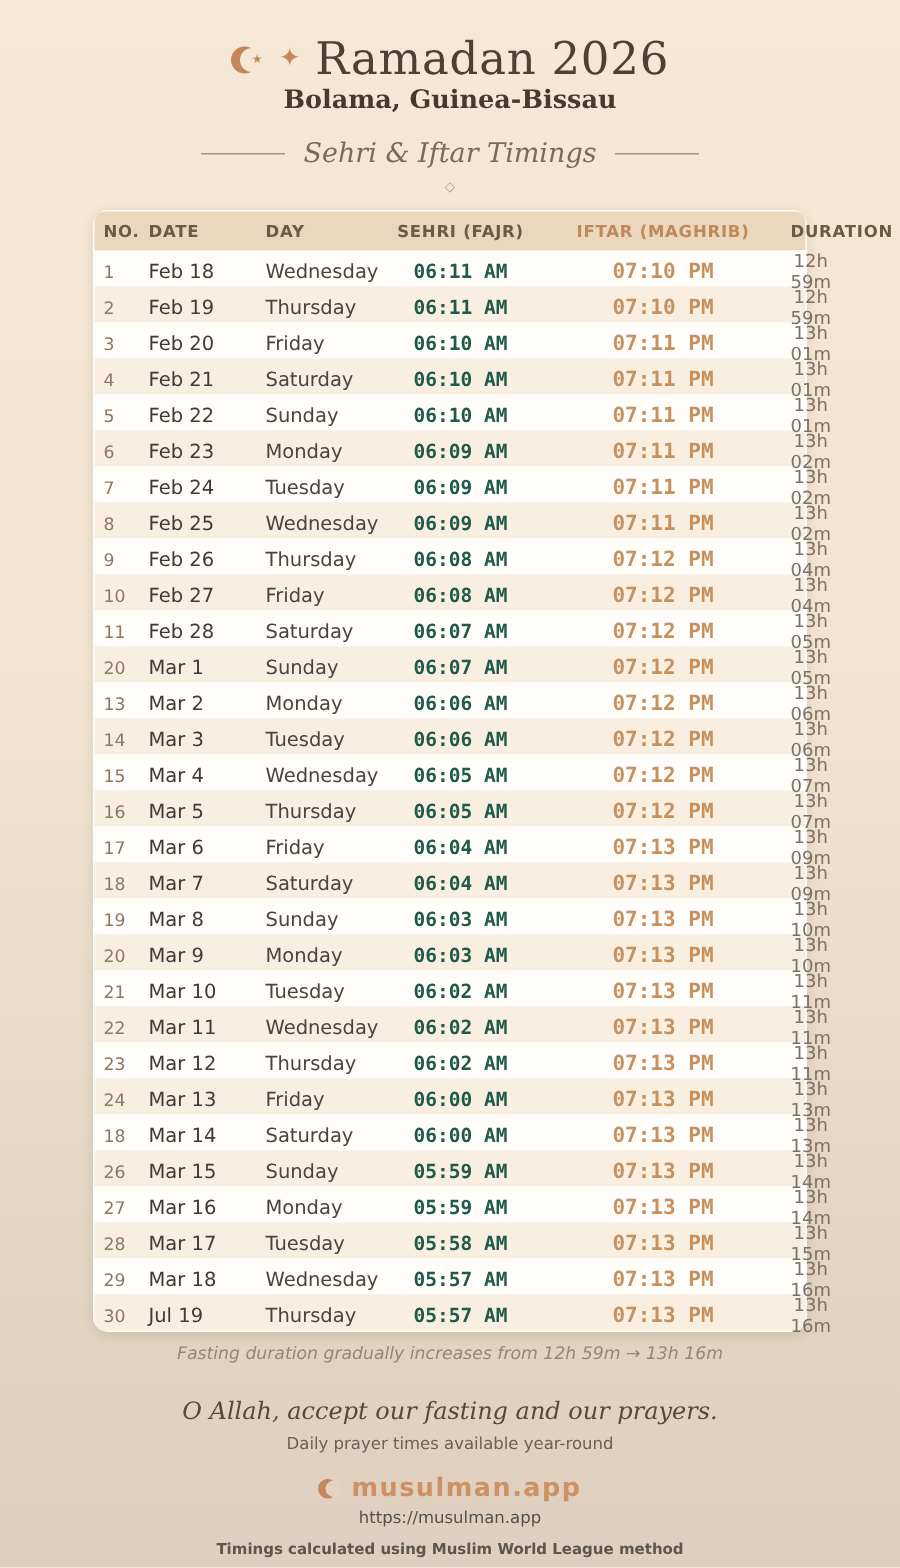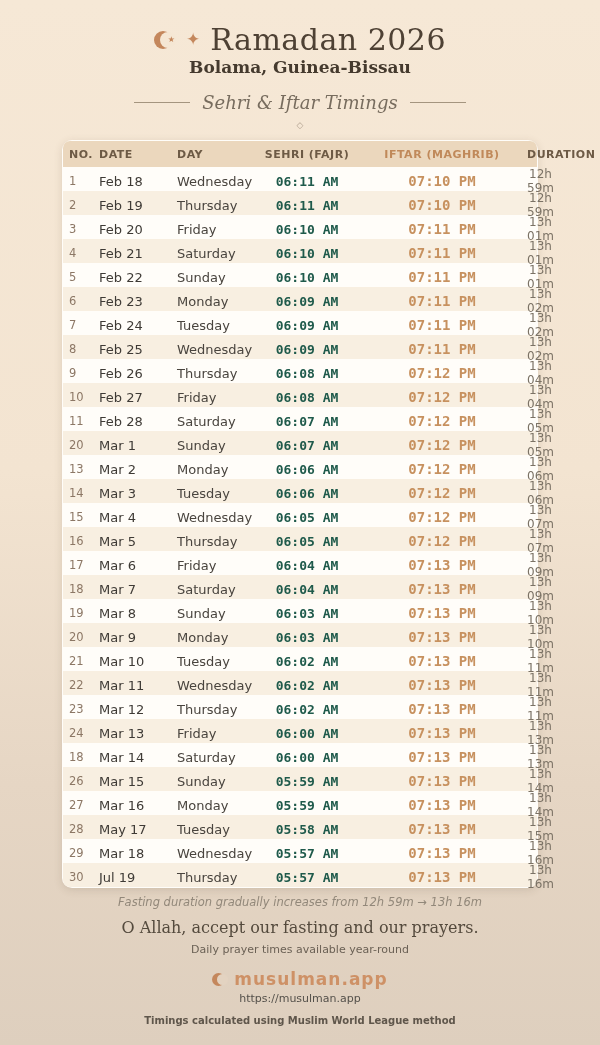--- a/index.html
+++ b/index.html
@@ -50,22 +50,22 @@
   .c-day { color:#49443e; }
   .c-sehri { font-family:"DejaVu Sans Mono","Liberation Mono",monospace;
     font-weight:bold; color:#1f5a4b; text-align:center; font-size:13px; }
   .c-iftar { font-family:"DejaVu Sans Mono","Liberation Mono",monospace;
     font-weight:bold; color:#c7915f; text-align:center; font-size:14px; }
   .c-dur { color:#7b7265; text-align:center; font-size:12px; }
 
   
   .footer { text-align:center; }
   .fast-note { font-style:italic; font-size:11.5px; color:#92887a; margin-top:7px; }
-  .dua { font-family:"DejaVu Serif","Liberation Serif",serif; 
-    font-size:16px; color:#544a3d; margin-top:9px; }
+  .dua { font-family:"DejaVu Serif","Liberation Serif",serif; font-style:italic;
+    font-size:16px; color:#544a3d; margin-top:22px; }
   .tagline { font-size:11px; color:#6b6155; margin-top:6px; }
   .brand-row { display:flex; justify-content:center; align-items:center; gap:7px; margin-top:13px; }
   .crescent-wrap.small { width:15px; height:15px; }
   .crescent-wrap.small .crescent-shape { width:13px; height:13px; top:1px; }
   .crescent-wrap.small .crescent-cut { width:11px; height:11px; left:5px; top:2px; background:#e3d3c1; }
   .brand { font-size:17px; font-weight:bold; color:#ce9166; letter-spacing:1px;
     text-decoration:none; }
   .url { font-size:11px; color:#54504a; margin-top:3px; }
   .method { font-size:10px; font-weight:bold; color:#5f564b; margin-top:10px; }
 </style>
@@ -312,21 +312,21 @@
       <div class="trow">
     <span class="c-no">27</span>
     <span class="c-date">Mar 16</span>
     <span class="c-day">Monday</span>
     <span class="c-sehri">05:59 AM</span>
     <span class="c-iftar">07:13 PM</span>
     <span class="c-dur">13h 14m</span>
   </div>
       <div class="trow">
     <span class="c-no">28</span>
-    <span class="c-date">May 17</span>
+    <span class="c-date">Mar 17</span>
     <span class="c-day">Tuesday</span>
     <span class="c-sehri">05:58 AM</span>
     <span class="c-iftar">07:13 PM</span>
     <span class="c-dur">13h 15m</span>
   </div>
       <div class="trow">
     <span class="c-no">29</span>
     <span class="c-date">Mar 18</span>
     <span class="c-day">Wednesday</span>
     <span class="c-sehri">05:57 AM</span>

